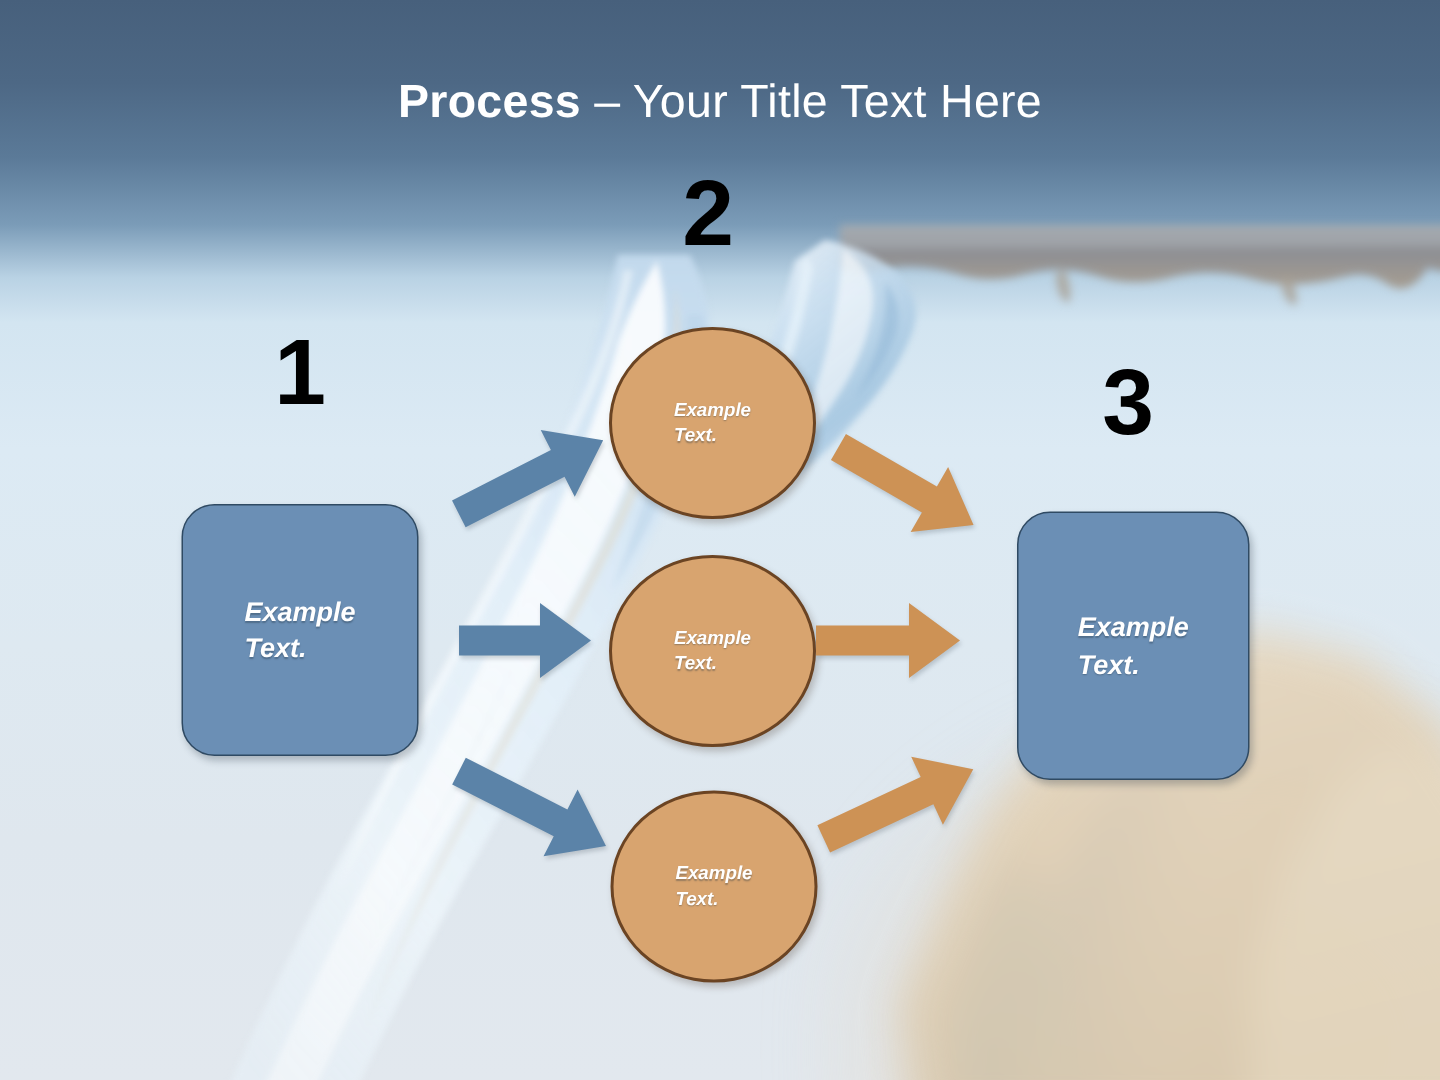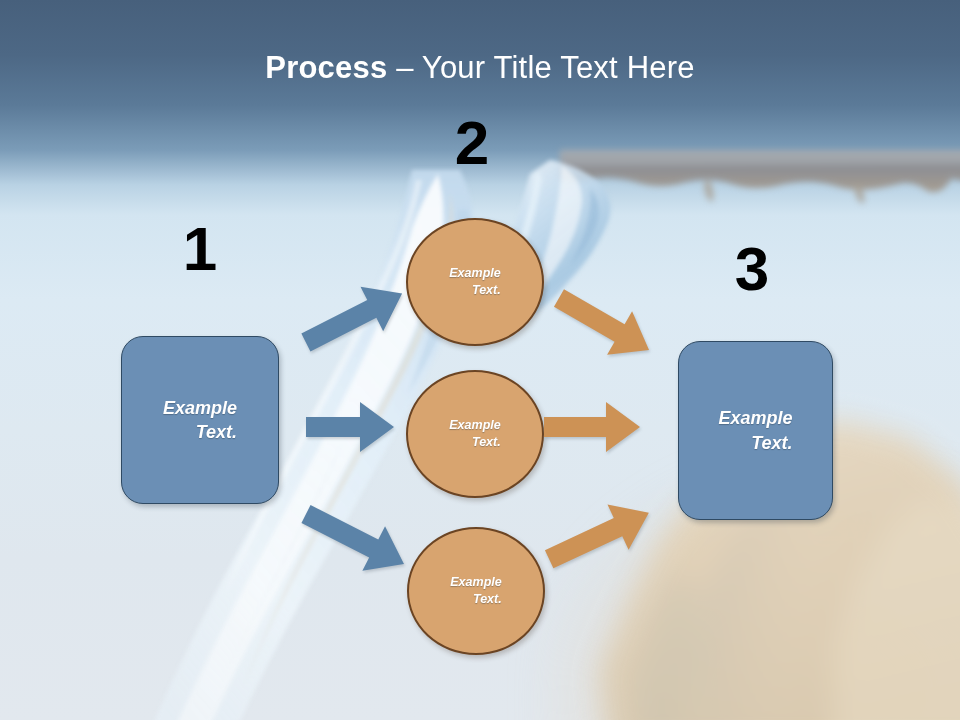--- a/index.html
+++ b/index.html
@@ -98,21 +98,21 @@
     border-radius:22px;
     background:#6b8fb5;
     border:1.6px solid #2f4a63;
     box-shadow:2px 3px 5px rgba(40,55,70,.28);
     display:flex; align-items:center; justify-content:center;
   }
   .box-text, .circle-text {
     color:#ffffff;
     font-style:italic;
     font-weight:bold;
-    text-align:right;
+    text-align:left;
     line-height:1.35;
     text-shadow:0 1px 1px rgba(30,45,60,.35);
   }
   .box-text { font-size:18px; }
   #box-start { left:121px; top:336px; width:156px; height:166px; }
   #box-end   { left:678px; top:341px; width:153px; height:177px; }
 
   
   .circle {
     position:absolute;

